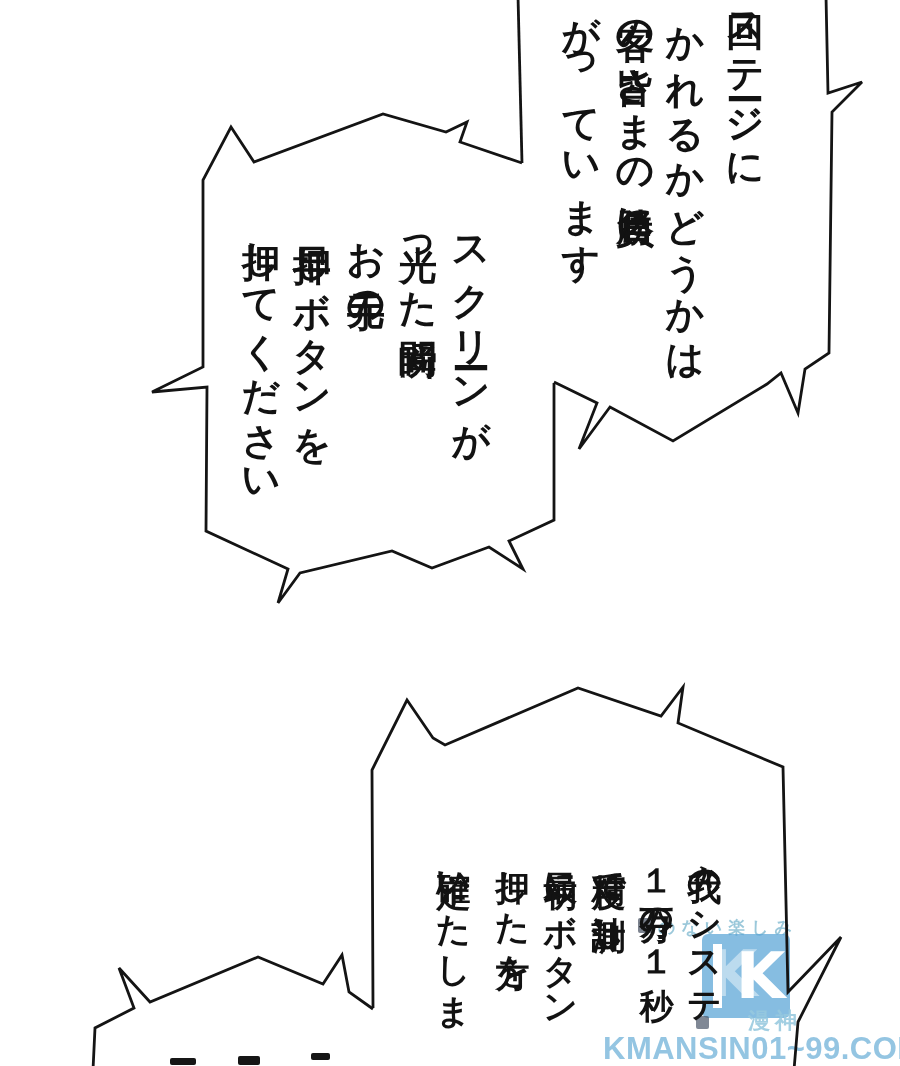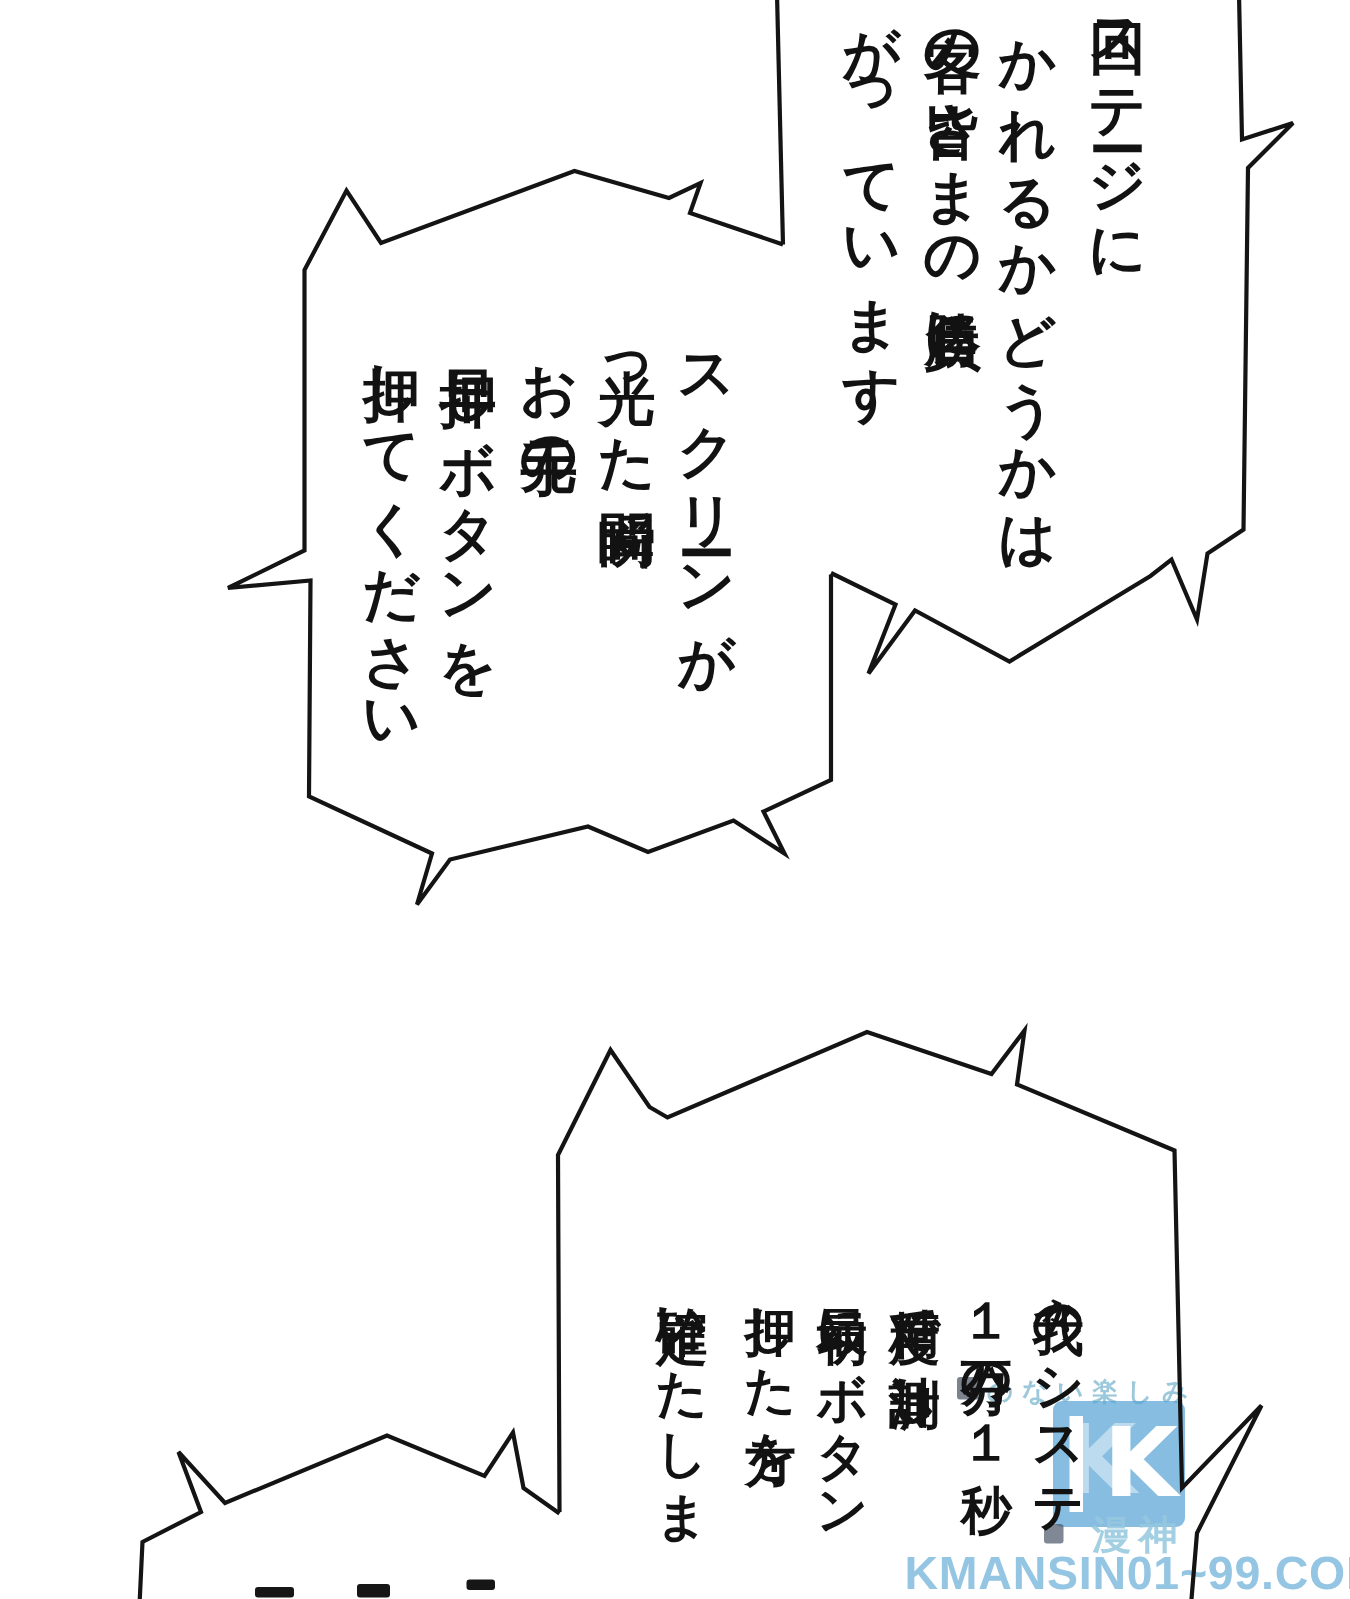--- a/index.html
+++ b/index.html
@@ -34,21 +34,21 @@
   }
   #wm-logo-ghost{
     position:absolute;left:6px;top:8px;font-size:64px;font-weight:700;
     color:rgba(255,255,255,0.45);line-height:1;
   }
   #wm-logo-letter{
     position:relative;font-size:64px;font-weight:700;color:#ffffff;line-height:1;
     padding-left:14px;border-left:9px solid #ffffff;margin-left:6px;
   }
   #wm-brand{
-    left:728px;top:1006px;font-size:26px;font-weight:700;letter-spacing:5px;
+    left:748px;top:1006px;font-size:22px;font-weight:700;letter-spacing:5px;
     color:rgba(150,200,222,0.88);
   }
   #wm-brand-lead{
     left:696px;top:1016px;width:13px;height:13px;
     background:rgba(74,86,104,0.7);border-radius:2px;
   }
   #wm-site{
     left:603px;top:1031px;font-size:31px;font-weight:700;letter-spacing:0.5px;
     color:rgba(124,184,220,0.82);font-family:"Liberation Sans","DejaVu Sans",sans-serif;
     white-space:nowrap;

